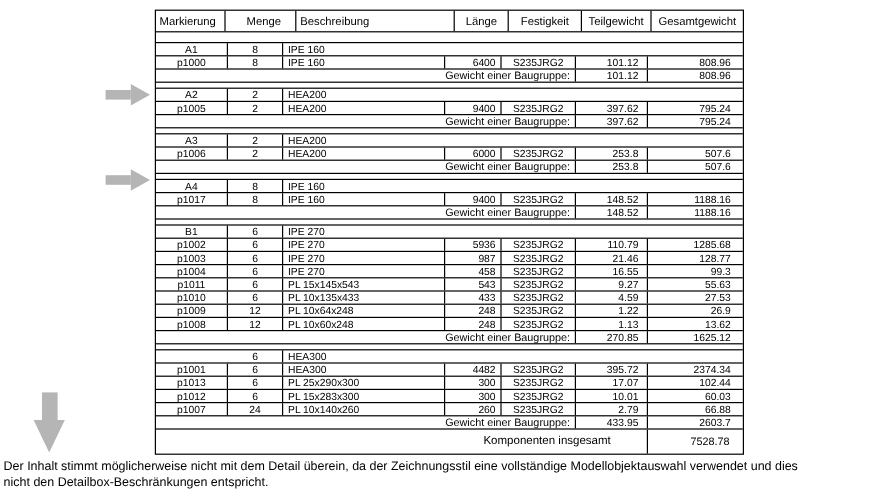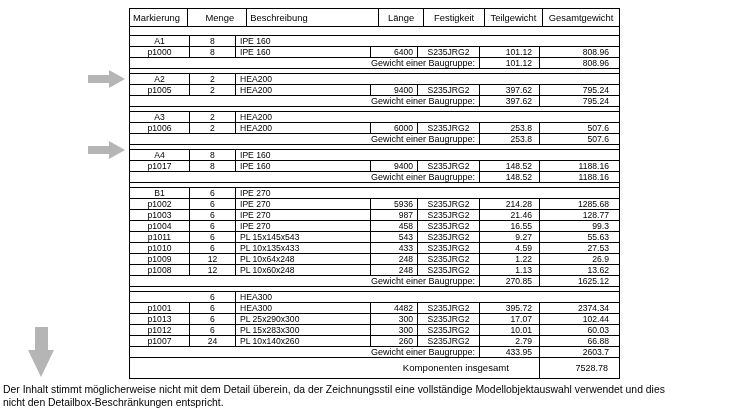--- a/index.html
+++ b/index.html
@@ -168,21 +168,21 @@
       <div class="tcell c-center" style="width: 60px;">B1</div>
       <div class="tcell c-center" style="width: 46px;">6</div>
       <div class="tcell c-left last" style="width: 382px;">IPE 270</div>
     </div>
     <div class="trow h11">
       <div class="tcell c-center" style="width: 60px;">p1002</div>
       <div class="tcell c-center" style="width: 46px;">6</div>
       <div class="tcell c-left" style="width: 135px;">IPE 270</div>
       <div class="tcell c-len" style="width: 47px;">5936</div>
       <div class="tcell c-center" style="width: 62px;">S235JRG2</div>
-      <div class="tcell c-num" style="width: 60px;">214.28</div>
+      <div class="tcell c-num" style="width: 60px;">110.79</div>
       <div class="tcell c-num2 last" style="width: 78px;">1285.68</div>
     </div>
     <div class="trow h11">
       <div class="tcell c-center" style="width: 60px;">p1003</div>
       <div class="tcell c-center" style="width: 46px;">6</div>
       <div class="tcell c-left" style="width: 135px;">IPE 270</div>
       <div class="tcell c-len" style="width: 47px;">987</div>
       <div class="tcell c-center" style="width: 62px;">S235JRG2</div>
       <div class="tcell c-num" style="width: 60px;">21.46</div>
       <div class="tcell c-num2 last" style="width: 78px;">128.77</div>

